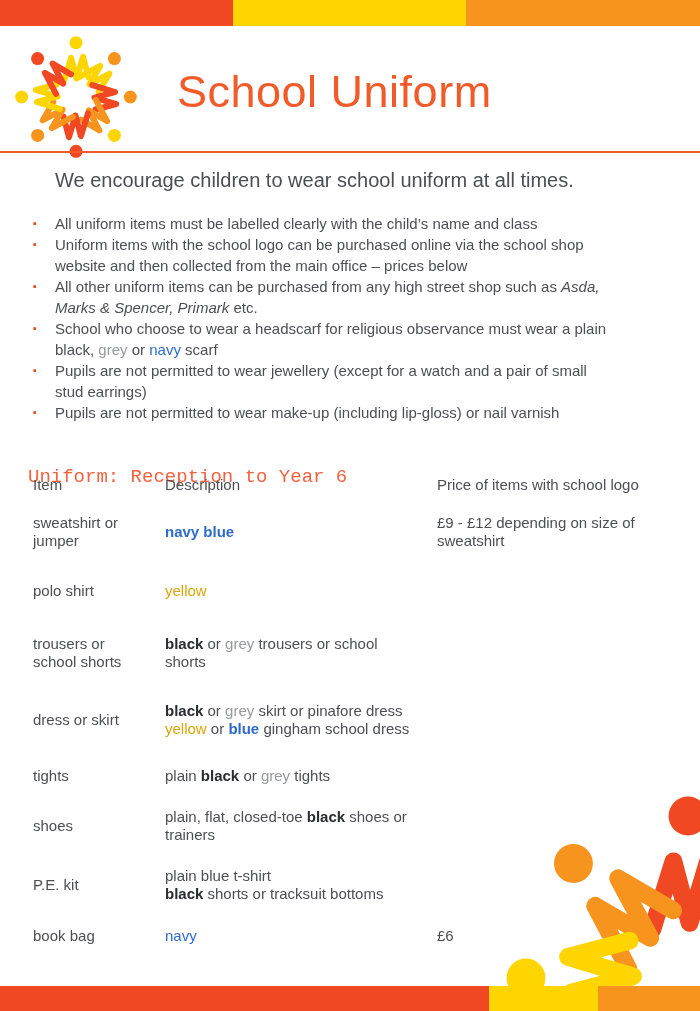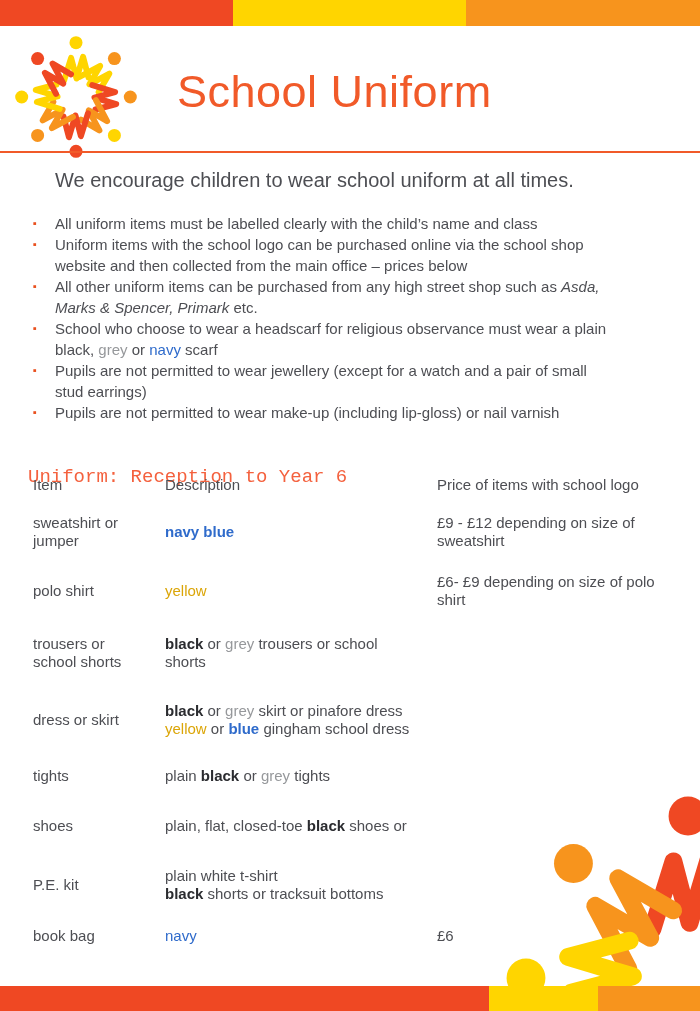--- a/index.html
+++ b/index.html
@@ -178,24 +178,20 @@
       </div>
   </div>
 
   <div class="trow">
     <div class="cell item-cell">
         <div class="tl"><span class="seg-p">polo shirt</span></div>
       </div>
     <div class="cell desc-cell">
         <div class="tl"><span class="seg-gold">yellow</span></div>
       </div>
-    <div class="cell price-cell">
-        <div class="tl"><span class="seg-p">£6- £9 depending on size of polo</span></div>
-        <div class="tl"><span class="seg-p">shirt</span></div>
-      </div>
   </div>
 
   <div class="trow">
     <div class="cell item-cell">
         <div class="tl"><span class="seg-p">trousers or</span></div>
         <div class="tl"><span class="seg-p">school shorts</span></div>
       </div>
     <div class="cell desc-cell">
         <div class="tl"><span class="seg-b">black</span><span class="seg-p"> or </span><span class="seg-grey">grey</span><span class="seg-p"> trousers or school</span></div>
         <div class="tl"><span class="seg-p">shorts</span></div>
@@ -223,30 +219,31 @@
       </div>
     <div class="cell price-cell"></div>
   </div>
 
   <div class="trow">
     <div class="cell item-cell">
         <div class="tl"><span class="seg-p">shoes</span></div>
       </div>
     <div class="cell desc-cell">
         <div class="tl"><span class="seg-p">plain, flat, closed-toe </span><span class="seg-b">black</span><span class="seg-p"> shoes or</span></div>
+        <div class="tl"><span class="seg-p">trainers</span></div>
       </div>
     <div class="cell price-cell"></div>
   </div>
 
   <div class="trow">
     <div class="cell item-cell">
         <div class="tl"><span class="seg-p">P.E. kit</span></div>
       </div>
     <div class="cell desc-cell">
-        <div class="tl"><span class="seg-p">plain white t-shirt</span></div>
+        <div class="tl"><span class="seg-p">plain blue t-shirt</span></div>
         <div class="tl"><span class="seg-b">black</span><span class="seg-p"> shorts or tracksuit bottoms</span></div>
       </div>
     <div class="cell price-cell"></div>
   </div>
 
   <div class="trow">
     <div class="cell item-cell">
         <div class="tl"><span class="seg-p">book bag</span></div>
       </div>
     <div class="cell desc-cell">

